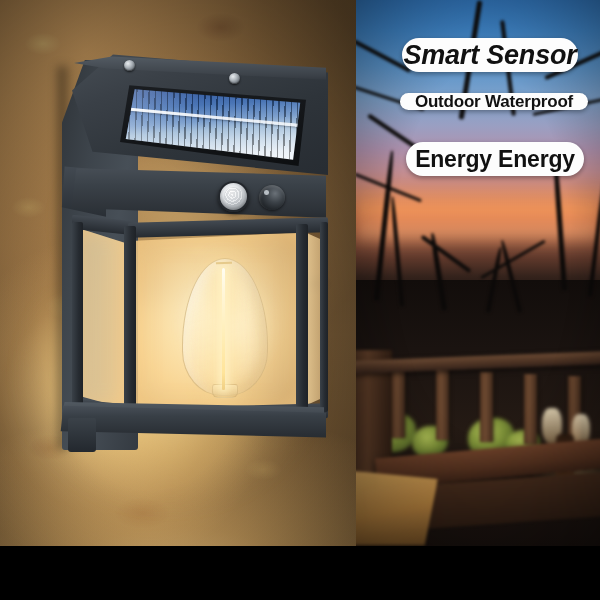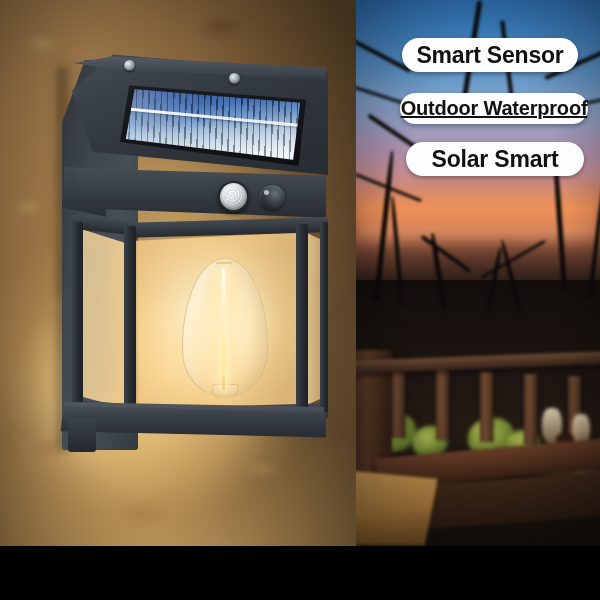--- a/index.html
+++ b/index.html
@@ -350,22 +350,22 @@
   .badge {
     position:absolute;
     background:#fdfdfd;
     border-radius:999px;
     display:flex; align-items:center; justify-content:center;
     color:#111; font-weight:bold;
     letter-spacing:-.2px;
     box-shadow:0 2px 5px rgba(0,0,0,.35);
     white-space:nowrap;
   }
-  .badge.b1 { left:46px; top:38px;  width:176px; height:34px; font-size:23px; }
-  .badge.b2 { left:44px; top:93px;  width:188px; height:31px; font-size:20px;text-decoration:underline; }
+  .badge.b1 { left:46px; top:38px;  width:176px; height:34px; font-size:27px;font-style:italic; }
+  .badge.b2 { left:44px; top:93px;  width:188px; height:17px; font-size:17px; }
   .badge.b3 { left:50px; top:142px; width:178px; height:34px; font-size:23px; }
 
   
   #banner {
     position:absolute; left:0; top:546px; width:600px; height:54px;
     background:#000; display:flex; align-items:center; justify-content:center;
   }
   #banner-text {
     color:#fff; font-weight:bold; font-size:33px;
     letter-spacing:.2px; transform:scaleX(.93); white-space:nowrap;
@@ -485,19 +485,19 @@
     <div class="right-vign"></div>
 
     <div id="badges">
       <div class="badge b1">
         <span>Smart Sensor</span>
       </div>
       <div class="badge b2">
         <span>Outdoor Waterproof</span>
       </div>
       <div class="badge b3">
-        <span>Solar Smart</span>
+        <span>Energy Energy</span>
       </div>
     </div>
   </div>
 
 
 </div>
 
 </body></html>

